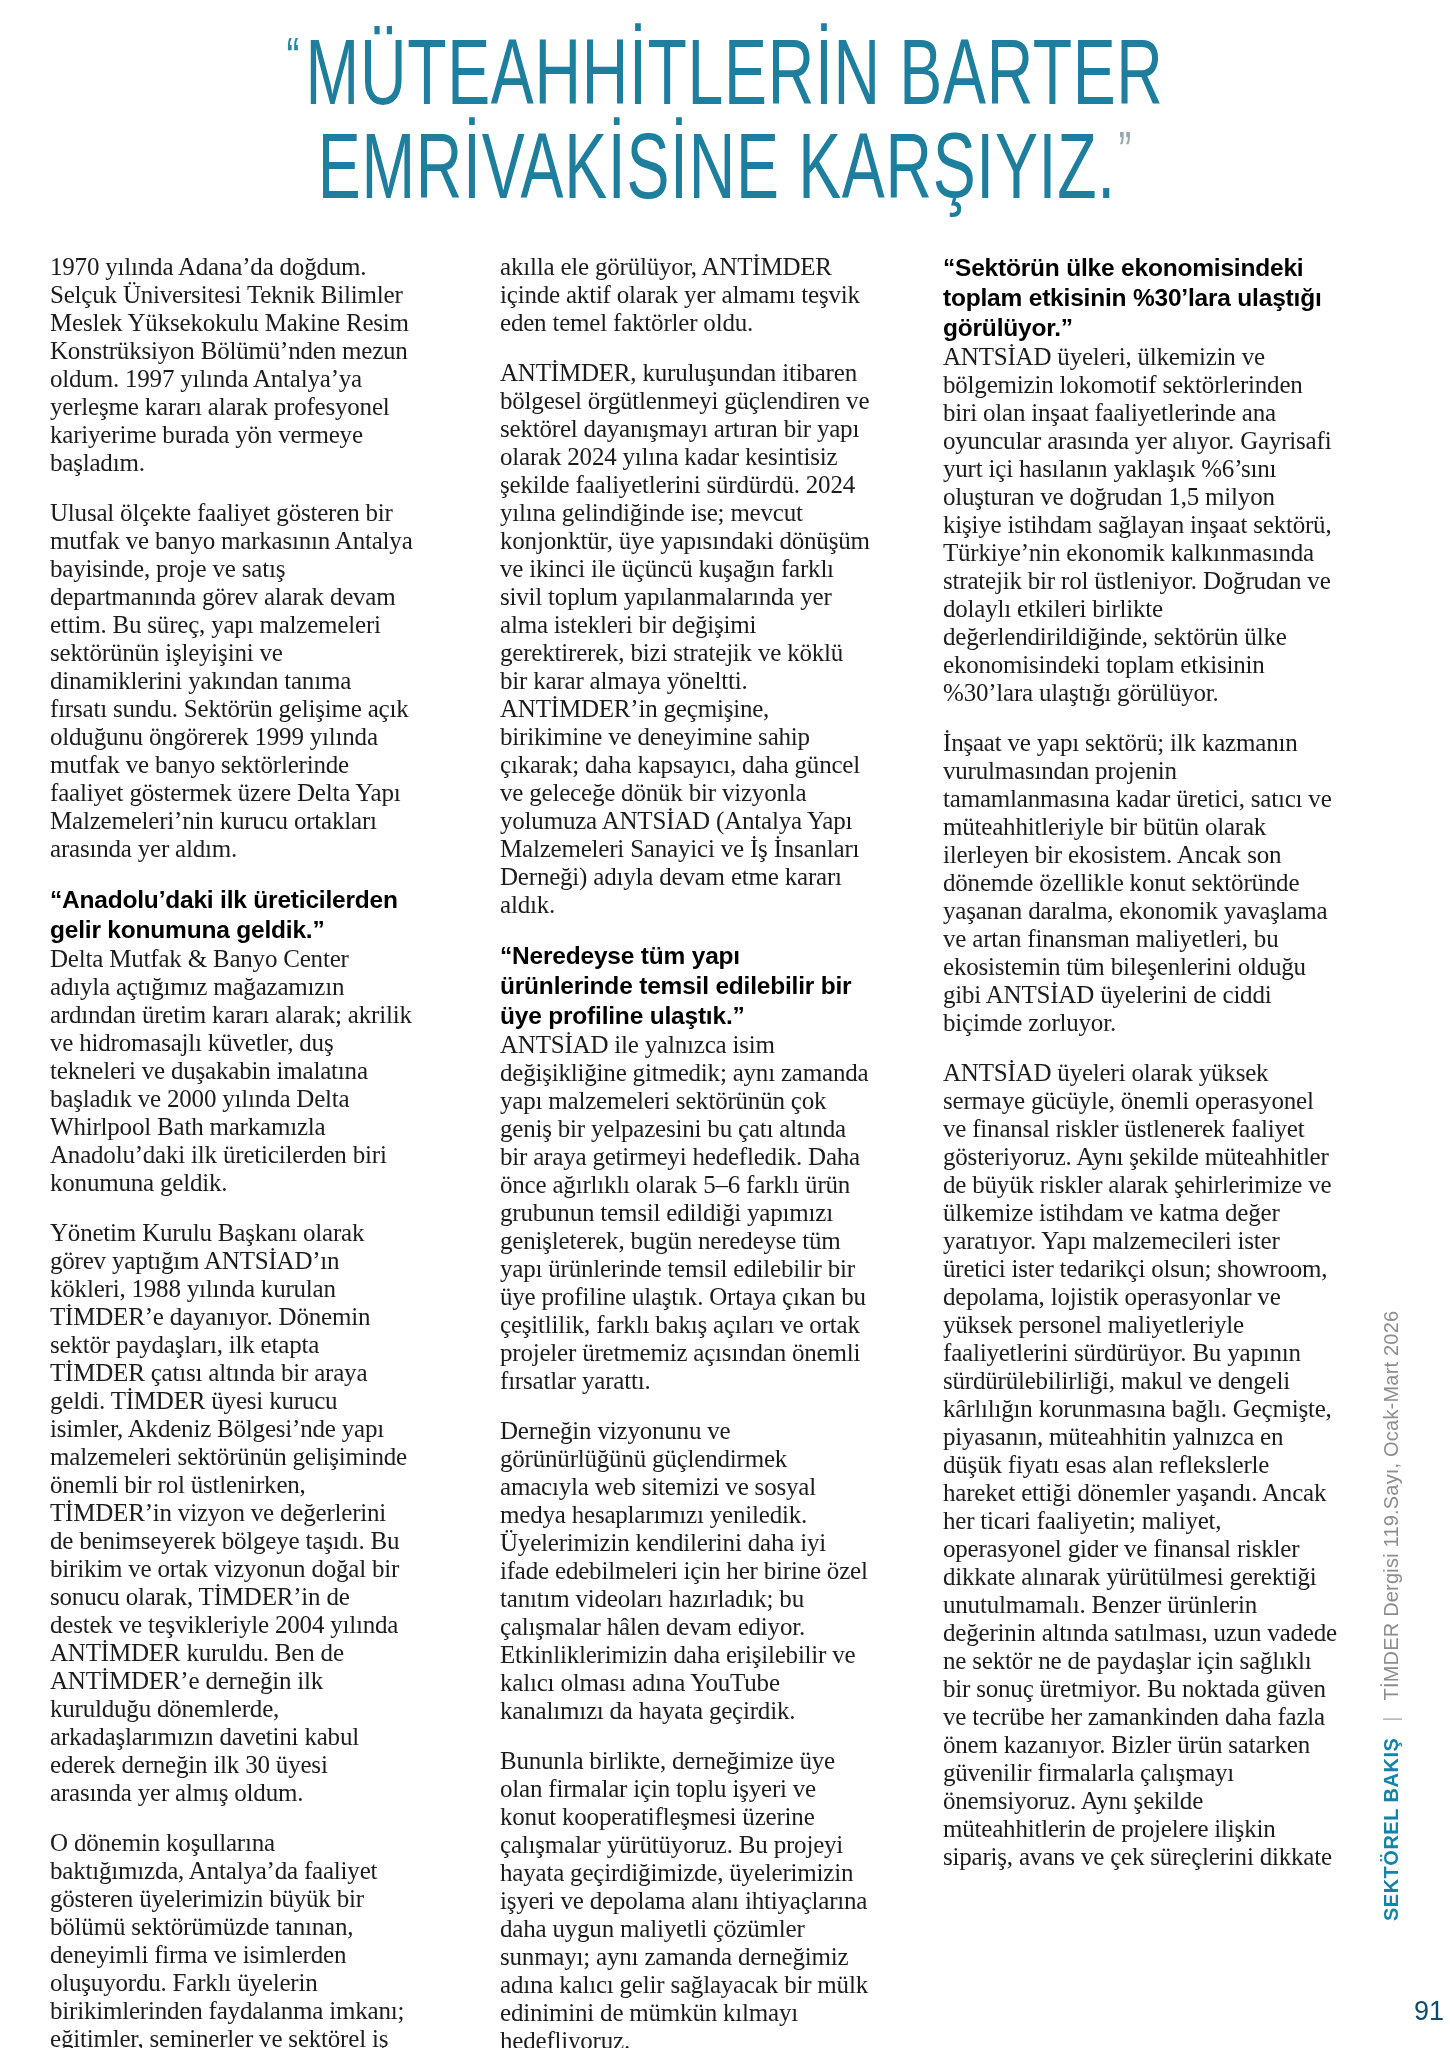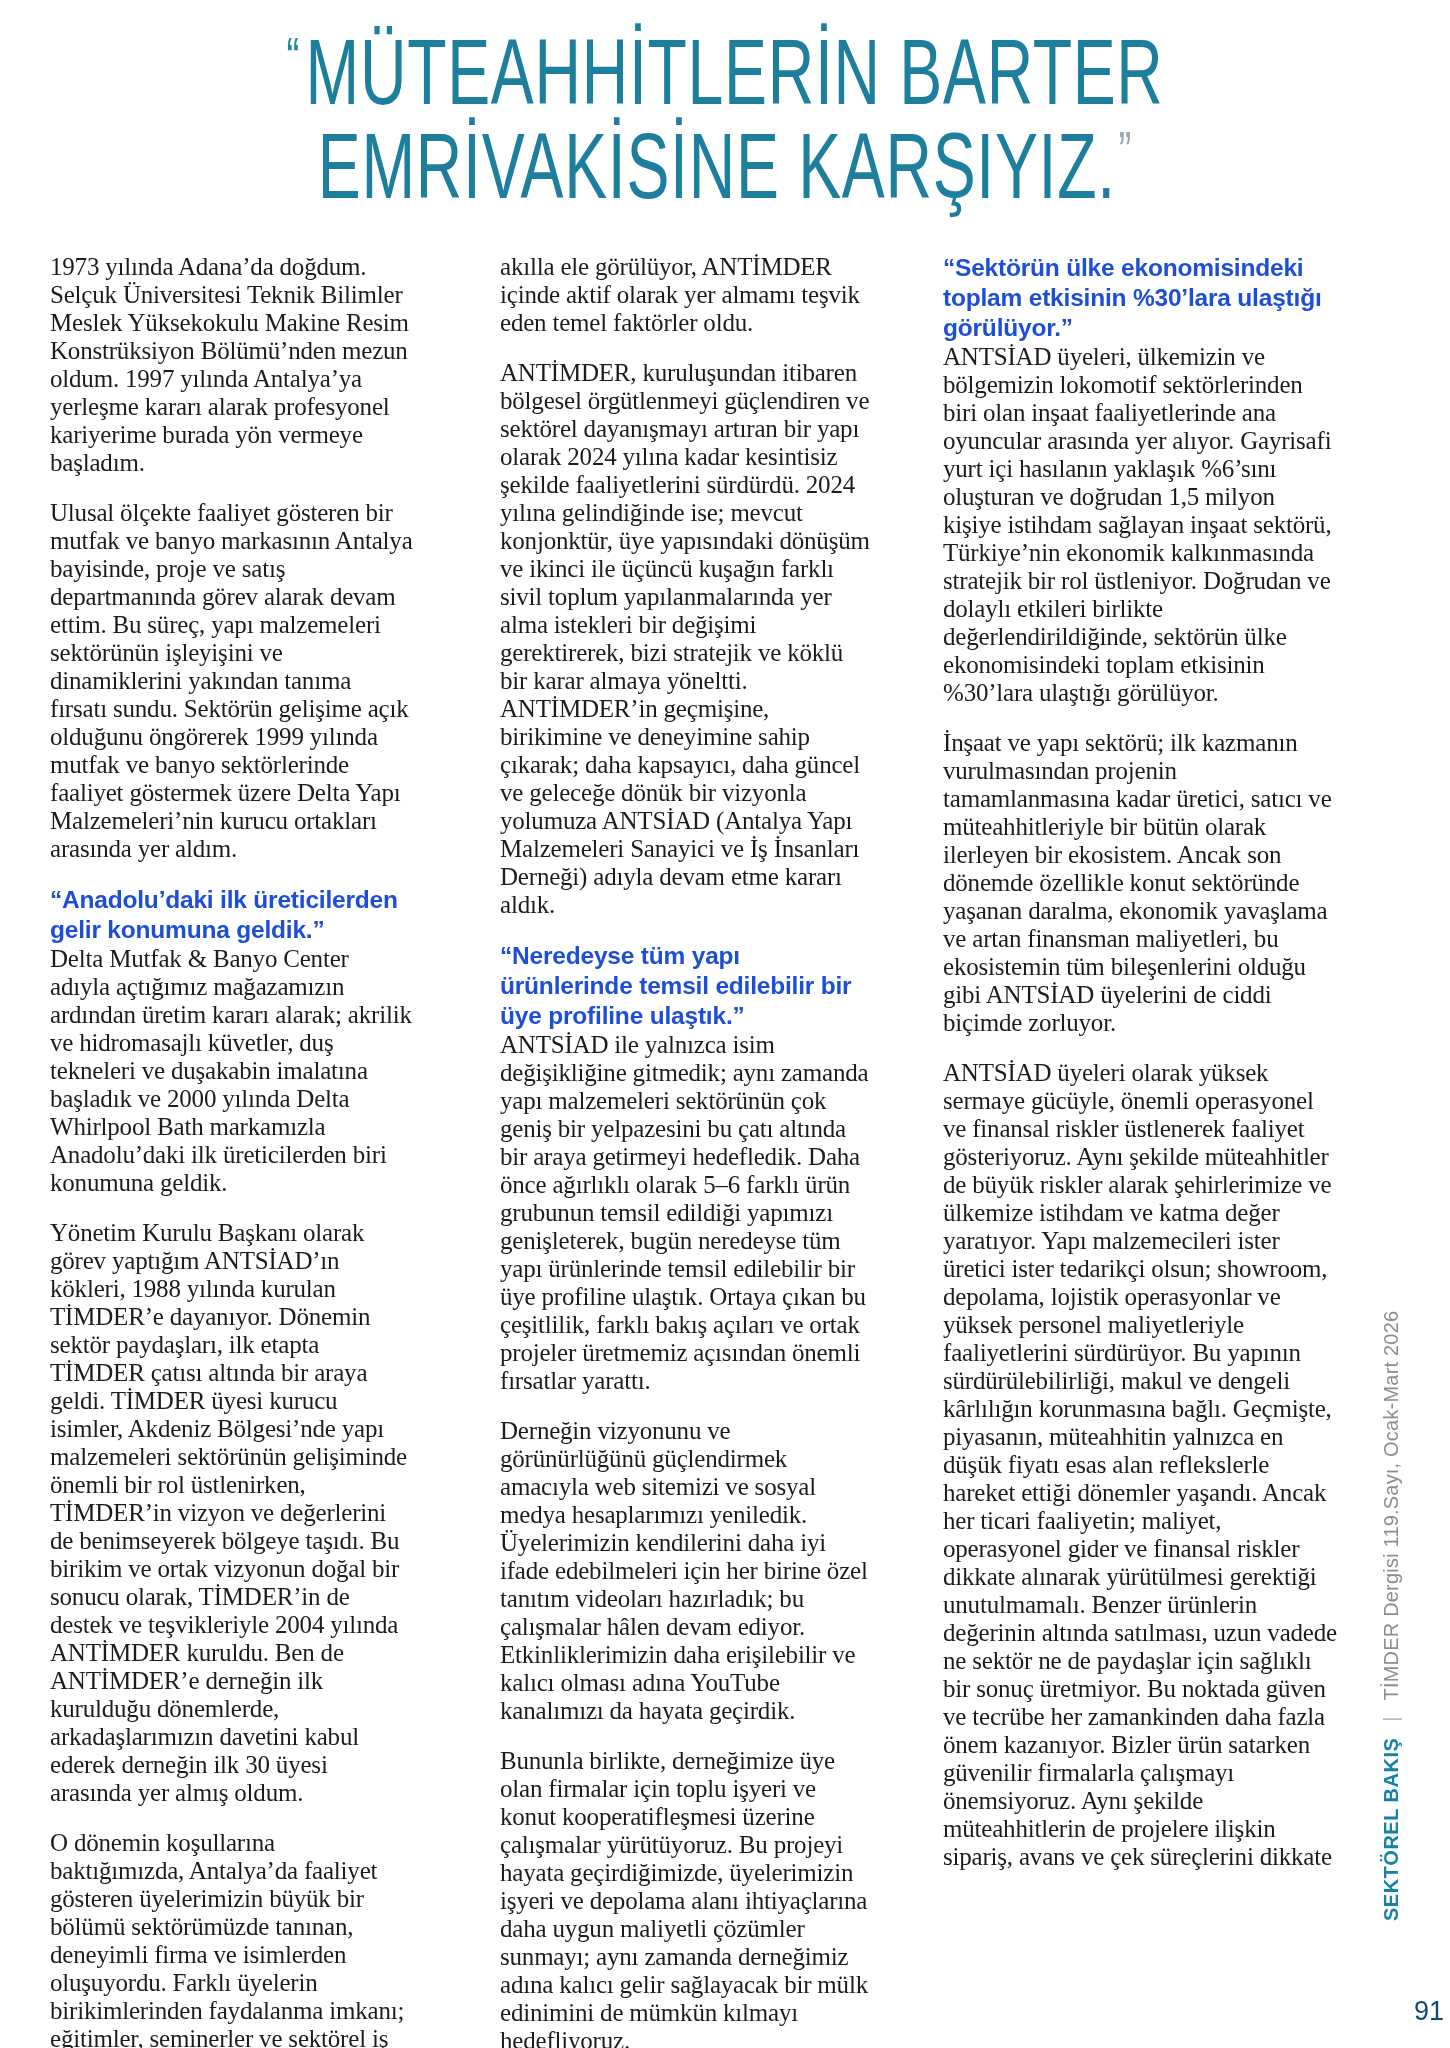--- a/index.html
+++ b/index.html
@@ -48,21 +48,21 @@
     line-height:28px;
     letter-spacing:-0.2px;
     color:#1c1c1c;
     text-align:left;
   }
   .col p{margin:0 0 22px 0;}
   .col h3{
     margin:0;
     font-family:"Liberation Sans", sans-serif;
     font-weight:bold;
-    color:#1d4ed8;
+    color:#000000;
     font-size:24.5px;
     line-height:30px;
     letter-spacing:-0.2px;
   }
   .col-1{left:50px;width:364px;}
   .col-2{left:500px;width:372px;}
   .col-3{left:943px;width:396px;}
   
   .sidebar{
     position:absolute;
@@ -94,21 +94,21 @@
 <body>
 
 <div class="page">
 
   <header class="title">
     <span class="title-line"><span class="tq-open">“</span><span>MÜTEAHHİTLERİN BARTER</span></span>
     <span class="title-line"><span>EMRİVAKİSİNE KARŞIYIZ.</span><span class="tq-close">”</span></span>
   </header>
 
   <div class="col col-1">
-      <p>1973 yılında Adana’da doğdum. Selçuk Üniversitesi Teknik Bilimler Meslek Yüksekokulu Makine Resim Konstrüksiyon Bölümü’nden mezun oldum. 1997 yılında Antalya’ya yerleşme kararı alarak profesyonel kariyerime burada yön vermeye başladım.</p>
+      <p>1970 yılında Adana’da doğdum. Selçuk Üniversitesi Teknik Bilimler Meslek Yüksekokulu Makine Resim Konstrüksiyon Bölümü’nden mezun oldum. 1997 yılında Antalya’ya yerleşme kararı alarak profesyonel kariyerime burada yön vermeye başladım.</p>
       <p>Ulusal ölçekte faaliyet gösteren bir mutfak ve banyo markasının Antalya bayisinde, proje ve satış departmanında görev alarak devam ettim. Bu süreç, yapı malzemeleri sektörünün işleyişini ve dinamiklerini yakından tanıma fırsatı sundu. Sektörün gelişime açık olduğunu öngörerek 1999 yılında mutfak ve banyo sektörlerinde faaliyet göstermek üzere Delta Yapı Malzemeleri’nin kurucu ortakları arasında yer aldım.</p>
       <h3>“Anadolu’daki ilk üreticilerden gelir konumuna geldik.”</h3>
       <p>Delta Mutfak &amp; Banyo Center adıyla açtığımız mağazamızın ardından üretim kararı alarak; akrilik ve hidromasajlı küvetler, duş tekneleri ve duşakabin imalatına başladık ve 2000 yılında Delta Whirlpool Bath markamızla Anadolu’daki ilk üreticilerden biri konumuna geldik.</p>
       <p>Yönetim Kurulu Başkanı olarak görev yaptığım ANTSİAD’ın kökleri, 1988 yılında kurulan TİMDER’e dayanıyor. Dönemin sektör paydaşları, ilk etapta TİMDER çatısı altında bir araya geldi. TİMDER üyesi kurucu isimler, Akdeniz Bölgesi’nde yapı malzemeleri sektörünün gelişiminde önemli bir rol üstlenirken, TİMDER’in vizyon ve değerlerini de benimseyerek bölgeye taşıdı. Bu birikim ve ortak vizyonun doğal bir sonucu olarak, TİMDER’in de destek ve teşvikleriyle 2004 yılında ANTİMDER kuruldu. Ben de ANTİMDER’e derneğin ilk kurulduğu dönemlerde, arkadaşlarımızın davetini kabul ederek derneğin ilk 30 üyesi arasında yer almış oldum.</p>
       <p>O dönemin koşullarına baktığımızda, Antalya’da faaliyet gösteren üyelerimizin büyük bir bölümü sektörümüzde tanınan, deneyimli firma ve isimlerden oluşuyordu. Farklı üyelerin birikimlerinden faydalanma imkanı; eğitimler, seminerler ve sektörel iş birlikleri aracılığıyla ortak bir sinerji yaratılması ve sektörel sorunların ortak</p>
     </div>
   <div class="col col-2">
       <p>akılla ele görülüyor, ANTİMDER içinde aktif olarak yer almamı teşvik eden temel faktörler oldu.</p>
       <p>ANTİMDER, kuruluşundan itibaren bölgesel örgütlenmeyi güçlendiren ve sektörel dayanışmayı artıran bir yapı olarak 2024 yılına kadar kesintisiz şekilde faaliyetlerini sürdürdü. 2024 yılına gelindiğinde ise; mevcut konjonktür, üye yapısındaki dönüşüm ve ikinci ile üçüncü kuşağın farklı sivil toplum yapılanmalarında yer alma istekleri bir değişimi gerektirerek, bizi stratejik ve köklü bir karar almaya yöneltti. ANTİMDER’in geçmişine, birikimine ve deneyimine sahip çıkarak; daha kapsayıcı, daha güncel ve geleceğe dönük bir vizyonla yolumuza ANTSİAD (Antalya Yapı Malzemeleri Sanayici ve İş İnsanları Derneği) adıyla devam etme kararı aldık.</p>
       <h3>“Neredeyse tüm yapı ürünlerinde temsil edilebilir bir üye profiline ulaştık.”</h3>

